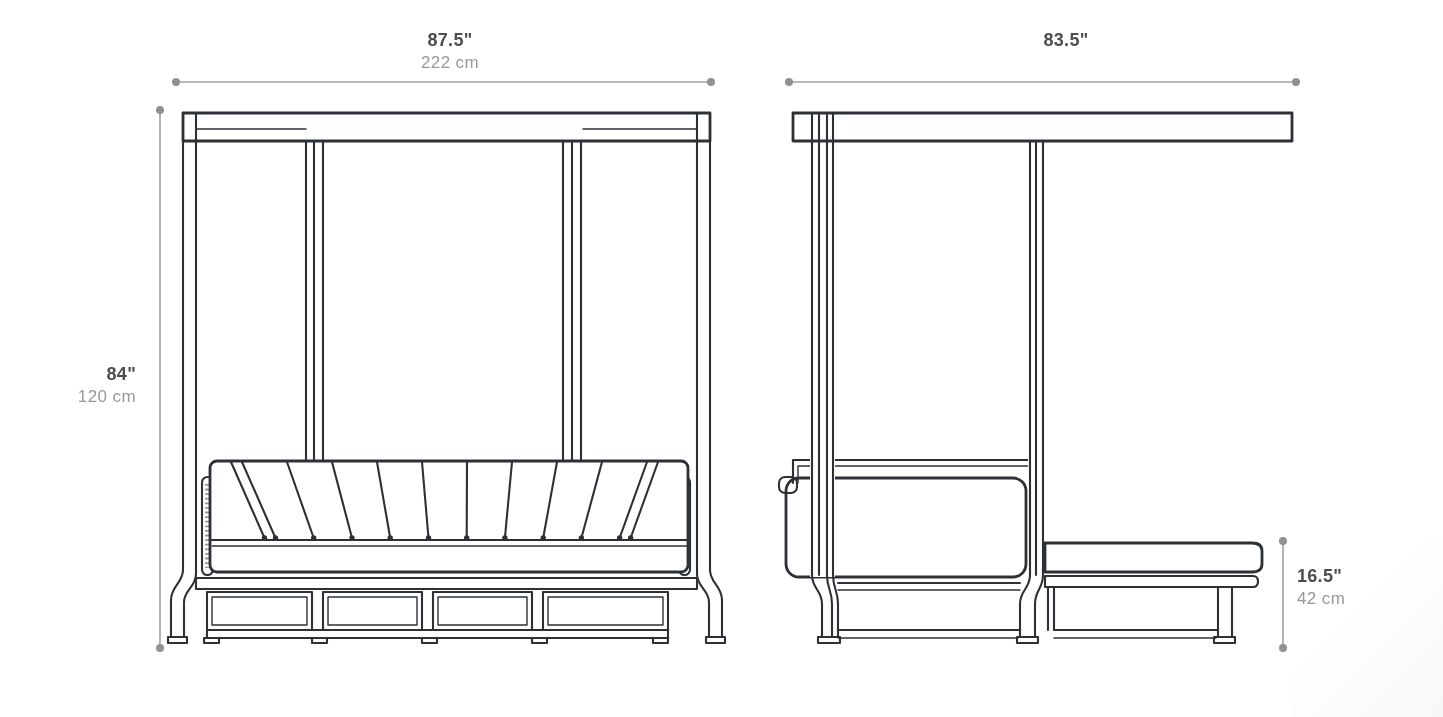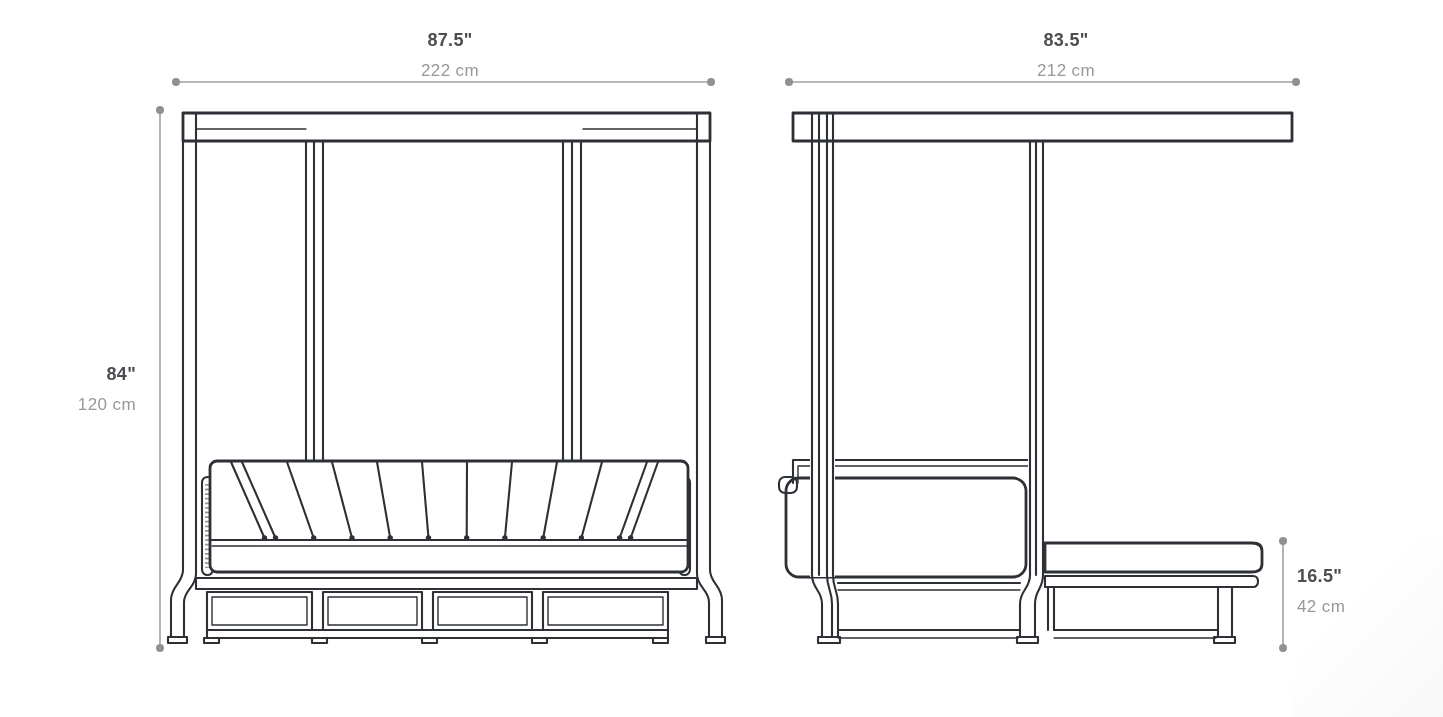--- a/index.html
+++ b/index.html
@@ -20,21 +20,21 @@
   .heavy{stroke-width:2.8;}
   .thin{stroke-width:1.4;}
   .whitefill{fill:#ffffff;}
   .btn{fill:var(--line-color);stroke:none;}
   .dim{stroke:var(--dimension-line-color);stroke-width:1.6;fill:none;}
   .dimdot{fill:#8f9193;stroke:none;}
   .stipple{stroke:#98989b;stroke-width:5;stroke-dasharray:1.8 2.8;fill:none;}
   
   .dimlabel{position:absolute;line-height:1.15;text-align:center;}
   .dimlabel .in{font-size:18px;font-weight:bold;color:var(--label-primary-color);letter-spacing:.3px;}
-  .dimlabel .cm{font-size:17px;color:var(--label-secondary-color);margin-top:10px;letter-spacing:.4px;}
+  .dimlabel .cm{font-size:17px;color:var(--label-secondary-color);margin-top:2px;letter-spacing:.4px;}
   .corner-shade{
     position:absolute;right:0;bottom:0;width:150px;height:180px;
     background:linear-gradient(135deg, rgba(255,255,255,0) 35%, rgba(110,112,118,0.05));
     border-top-left-radius:22px;
   }
 </style>
 </head>
 <body>
 
 <div id="stage">
@@ -228,21 +228,20 @@
     </g>
   </svg>
 
   <div class="dimlabel" style="left:310px;top:30px;width:280px;">
     <div class="in">87.5"</div>
     <div class="cm">222 cm</div>
   </div>
 
   <div class="dimlabel" style="left:926px;top:30px;width:280px;">
     <div class="in">83.5"</div>
-    <div class="cm">212 cm</div>
   </div>
 
   <div class="dimlabel" style="left:20px;top:364px;width:116px;text-align:right;">
     <div class="in">84"</div>
     <div class="cm">120 cm</div>
   </div>
 
   <div class="dimlabel" style="left:1297px;top:566px;width:130px;text-align:left;">
     <div class="in">16.5"</div>
     <div class="cm">42 cm</div>

